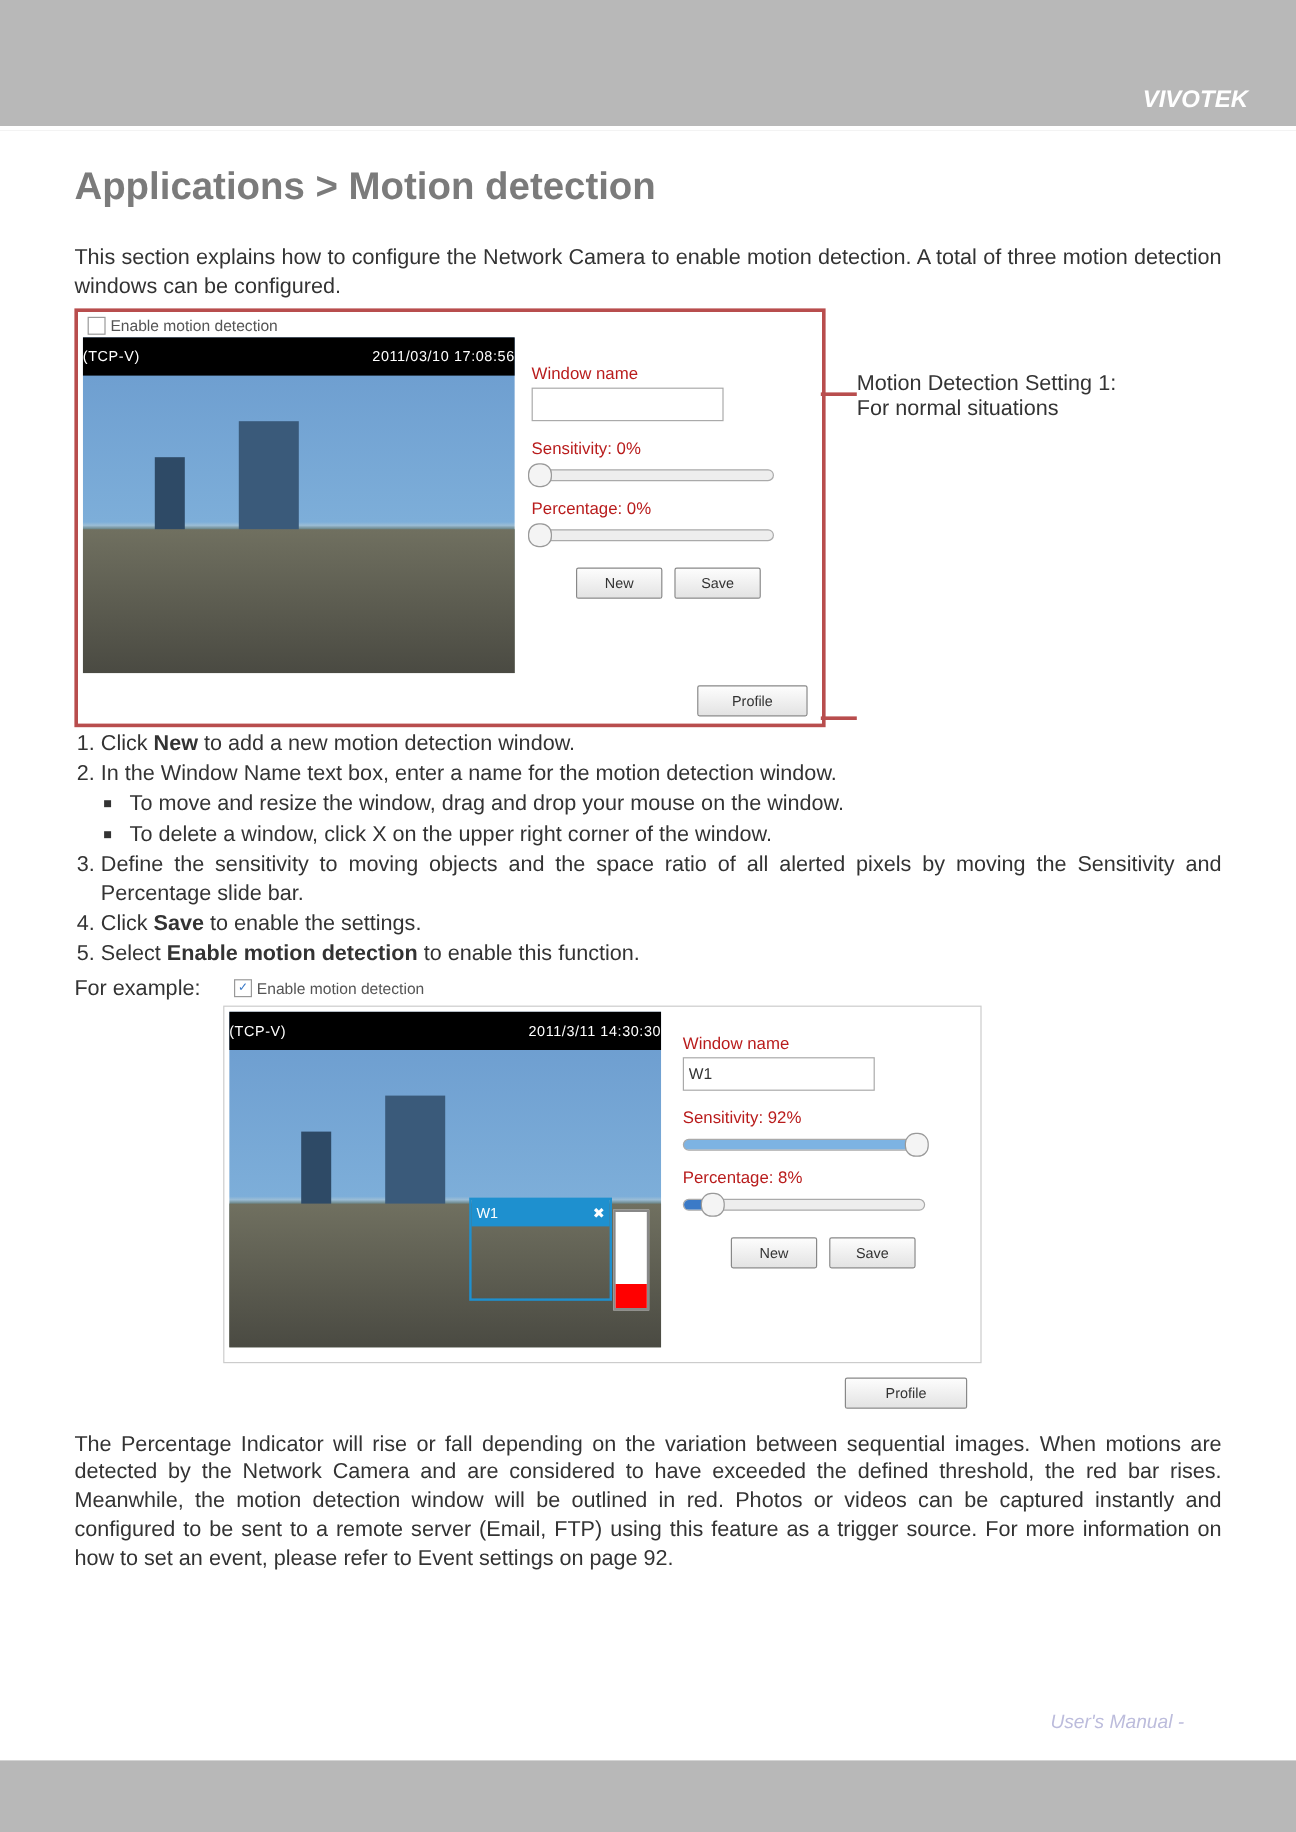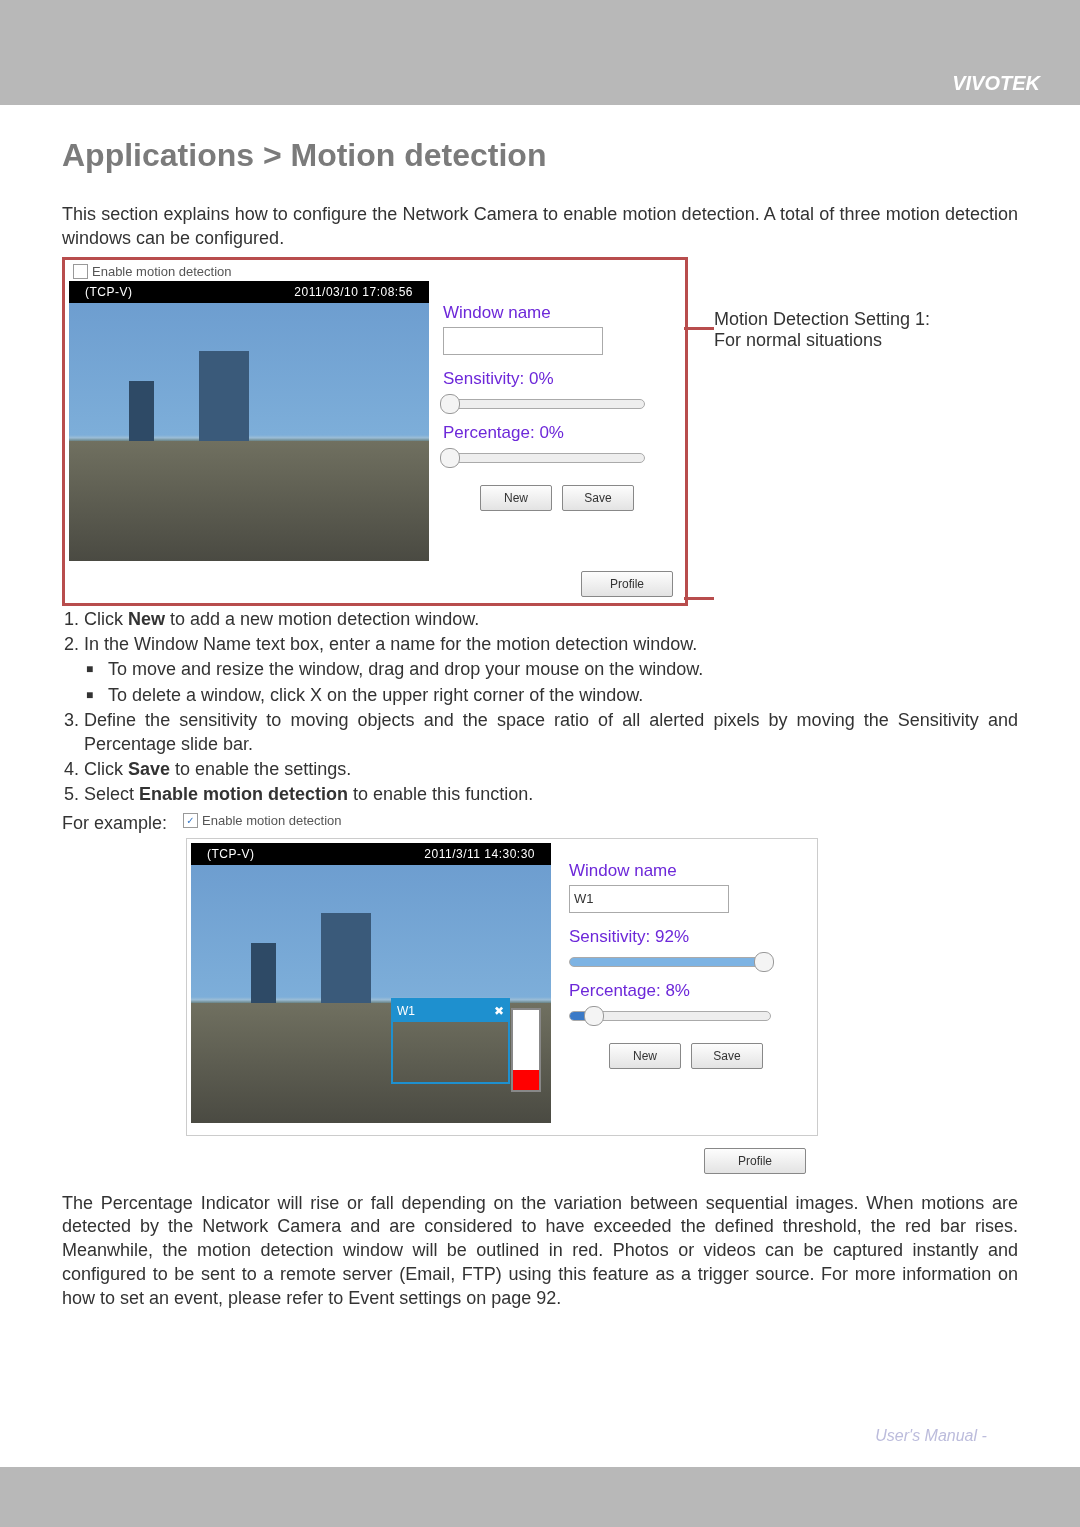--- a/index.html
+++ b/index.html
@@ -10,43 +10,43 @@
 .content{background:#fff;padding:28px 62px 0 62px;min-height:1330px;position:relative}
 h1{font-size:32px;color:#7b7b7b;font-weight:bold;margin:0 0 28px 0}
 p.intro{font-size:18px;color:#333;line-height:1.35;text-align:justify;margin:0 0 6px 0}
 .panel{border:3px solid #b84d4d;position:relative;background:#fff;padding:0}
 .panel-top{padding:4px 8px 2px 8px}
 .enable-row{display:flex;align-items:center;gap:4px;font-size:13px;color:#555}
 .chk{width:13px;height:13px;border:1px solid #999;background:#fff;display:inline-flex;align-items:center;justify-content:center;font-size:10px;color:#3b7ac7}
 .panel-body{display:flex;align-items:flex-start}
 .preview{width:360px;height:280px;position:relative;margin:0 0 4px 4px;overflow:hidden}
 .sky{position:absolute;inset:0;background:linear-gradient(#6b9bce 0%,#7daed9 55%,#9bbdd6 56%,#6f8a8f 57%,#6b7363 100%)}
-.overlay-top{position:absolute;left:0;right:0;top:0;height:22px;background:#000;display:flex;justify-content:space-between;align-items:center;color:#fff;font-size:12px;letter-spacing:.5px;padding:0 16px}
+.overlay-top{position:absolute;left:0;right:0;top:0;height:32px;background:#000;display:flex;justify-content:space-between;align-items:center;color:#fff;font-size:12px;letter-spacing:.5px;padding:0 0}
 .bldg{position:absolute;bottom:100px;left:130px;width:50px;height:110px;background:#3a5a7a}
 .bldg2{position:absolute;bottom:110px;left:60px;width:25px;height:70px;background:#2e4a66}
 .road{position:absolute;left:0;right:0;bottom:0;height:120px;background:linear-gradient(#707060,#4a4a42)}
 .road:before{content:"";position:absolute;left:0;right:0;top:0;height:40px;background:linear-gradient(90deg,transparent,transparent)}
 .controls{padding:18px 14px;flex:1}
-.label{font-size:17px;color:#6d28d9;margin-top:14px}
+.label{font-size:14px;color:#b91c1c;margin-top:14px}
 .tb{width:150px;height:22px;border:1px solid #aaa;margin-top:4px;padding:2px 4px;font-size:13px;color:#333}
 .slider{width:200px;height:8px;border:1px solid #aaa;border-radius:8px;background:#eee;margin-top:10px;position:relative}
 .thumb{width:18px;height:18px;border-radius:9px;background:#f4f4f4;border:1px solid #999;position:absolute;top:-6px;left:-4px}
 .btnrow{margin-top:22px;display:flex;gap:10px;justify-content:center}
 .btn{min-width:70px;height:24px;border:1px solid #888;background:linear-gradient(#fdfdfd,#e3e3e3);font-size:12px;color:#333;border-radius:2px;display:inline-flex;align-items:center;justify-content:center;cursor:pointer}
 .profile-row{display:flex;justify-content:flex-end;padding:6px 12px 6px 0}
 .annot1{color:#333;font-size:18px;line-height:1.2}
 .leader{position:absolute;background:#b84d4d}
 .follow{font-size:18px;margin:14px 0 6px 0}
 ol{font-size:18px;margin:0 0 2px 0;padding-left:22px}
 ol li{margin:2px 0;line-height:1.3}
 .sub{list-style:none;padding-left:24px}
 .sub li{position:relative}
 .sub li:before{content:"■";position:absolute;left:-22px;font-size:12px;top:4px}
 .just{text-align:justify;line-height:1.3}
-.for-ex-row{display:flex;align-items:flex-start;gap:16px;margin:6px 0 4px 0}
+.for-ex-row{display:flex;align-items:center;gap:28px;margin:6px 0 4px 0}
 .forex{font-size:18px}
 .panel2{margin-left:124px;width:632px}
 .mot-win{position:absolute;border:2px solid #1e90cf;left:200px;top:155px;width:115px;height:82px}
 .mot-win-title{height:22px;background:#1e90cf;color:#fff;font-size:12px;display:flex;justify-content:space-between;align-items:center;padding:0 4px}
 .bar-ind{width:26px;height:80px;border:2px solid #888;position:absolute;left:320px;top:165px;background:#fff}
 .bar-ind .fill{position:absolute;left:0;right:0;bottom:0;height:20px;background:#ff0000}
 .slider.blue{background:linear-gradient(#7db3e3,#7db3e3)}
 .slider.pct .bluefill{position:absolute;left:0;top:0;bottom:0;width:8%;background:#3b7ac7;border-radius:8px 0 0 8px}
 .long-para{font-size:18px;text-align:justify;line-height:1.32;margin-top:12px}
 .footer{position:absolute;right:62px;bottom:22px;color:#bcbcdc;font-style:italic;font-size:16px}

